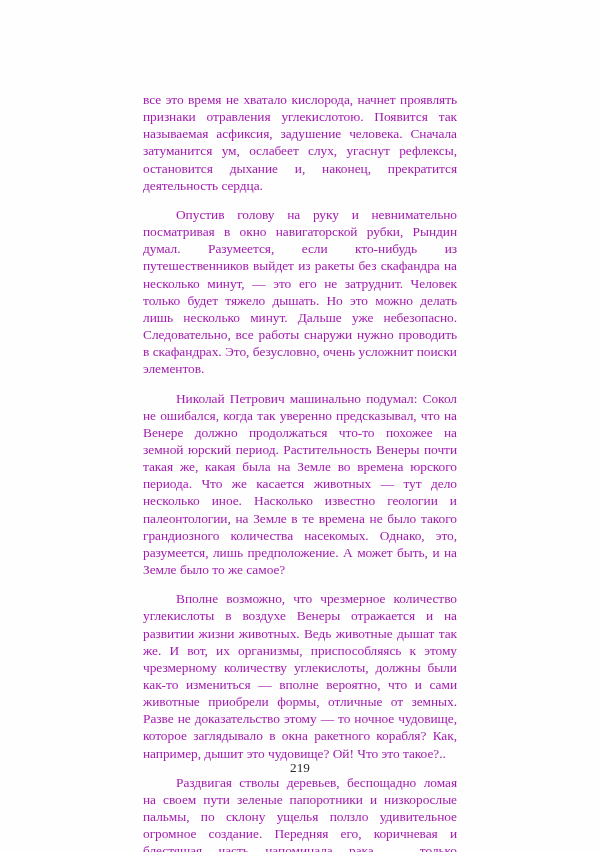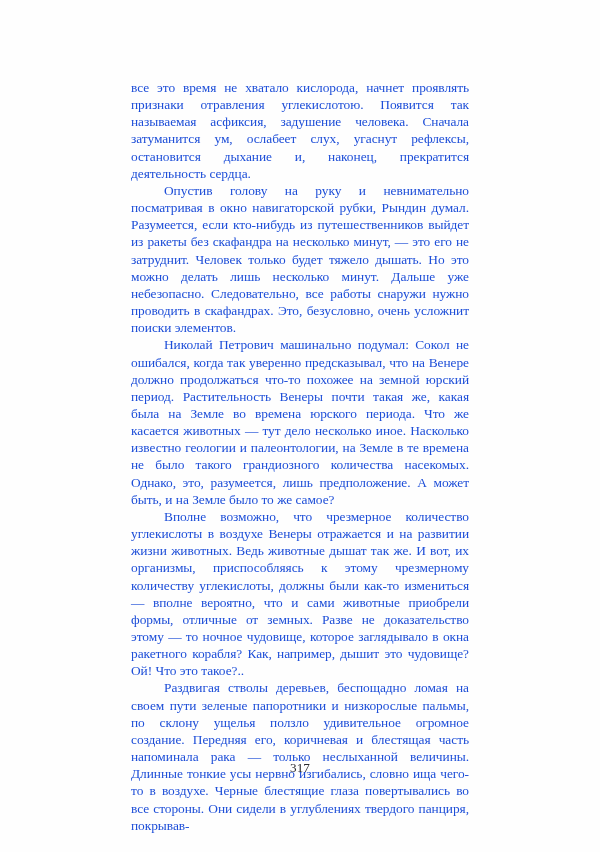--- a/index.html
+++ b/index.html
@@ -23,28 +23,28 @@
     height: 852px;
     background: #fefefe;
   }
   .text-block {
     position: absolute;
     left: 131px;
     top: 79px;
     width: 338px;
   }
   .para {
-    margin: 0;
+    margin: 12px;
     text-align: justify;
     text-justify: inter-word;
     font-size: 13.4px;
     line-height: 17.15px;
     letter-spacing: -0.05px;
     word-spacing: 0.1px;
-    color: #1d4ed8;
+    color: #a21caf;
     text-indent: 0;
     hyphens: manual;
   }
   .para.indent {
     text-indent: 33px;
   }
   .para + .para {
     margin-top: 0;
   }
   .page-number {
@@ -65,15 +65,15 @@
 <div class="page">
 
   <div class="text-block">
     <p class="para">все это время не хватало кислорода, начнет проявлять признаки отравления углекислотою. Появится так называемая асфиксия, задушение человека. Сначала затуманится ум, ослабеет слух, угаснут рефлексы, остановится дыхание и, наконец, прекратится деятельность сердца.</p>
     <p class="para indent">Опустив голову на руку и невнимательно посматривая в окно навигаторской рубки, Рындин думал. Разумеется, если кто-нибудь из путешественников выйдет из ракеты без скафандра на несколько минут, — это его не затруднит. Человек только будет тяжело дышать. Но это можно делать лишь несколько минут. Дальше уже небезопасно. Следовательно, все работы снаружи нужно проводить в скафандрах. Это, безусловно, очень усложнит поиски элементов.</p>
     <p class="para indent">Николай Петрович машинально подумал: Сокол не ошибался, когда так уверенно предсказывал, что на Венере должно продолжаться что-то похожее на земной юрский период. Растительность Венеры почти такая же, какая была на Земле во времена юрского периода. Что же касается животных — тут дело несколько иное. Насколько известно геологии и палеонтологии, на Земле в те времена не было такого грандиозного количества насекомых. Однако, это, разумеется, лишь предположение. А может быть, и на Земле было то же самое?</p>
     <p class="para indent">Вполне возможно, что чрезмерное количество углекислоты в воздухе Венеры отражается и на развитии жизни животных. Ведь животные дышат так же. И вот, их организмы, приспособляясь к этому чрезмерному количеству углекислоты, должны были как-то измениться — вполне вероятно, что и сами животные приобрели формы, отличные от земных. Разве не доказательство этому — то ночное чудовище, которое заглядывало в окна ракетного корабля? Как, например, дышит это чудовище? Ой! Что это такое?..</p>
     <p class="para indent">Раздвигая стволы деревьев, беспощадно ломая на своем пути зеленые папоротники и низкорослые пальмы, по склону ущелья ползло удивительное огромное создание. Передняя его, коричневая и блестящая часть напоминала рака — только неслыханной величины. Длинные тонкие усы нервно изгибались, словно ища чего-то в воздухе. Черные блестящие глаза повертывались во все стороны. Они сидели в углублениях твердого панциря, покрывав-</p>
   </div>
 
-  <div class="page-number">317</div>
+  <div class="page-number">219</div>
 
 </div>
 
 </body></html>

